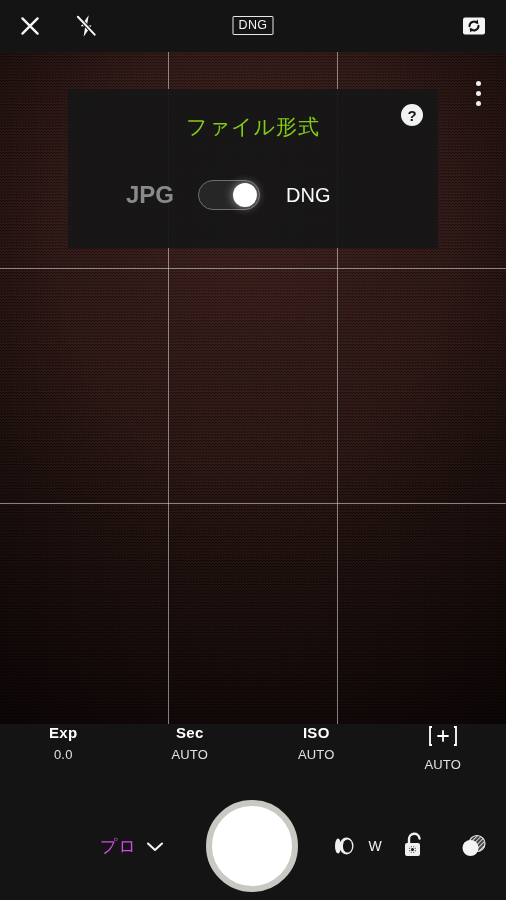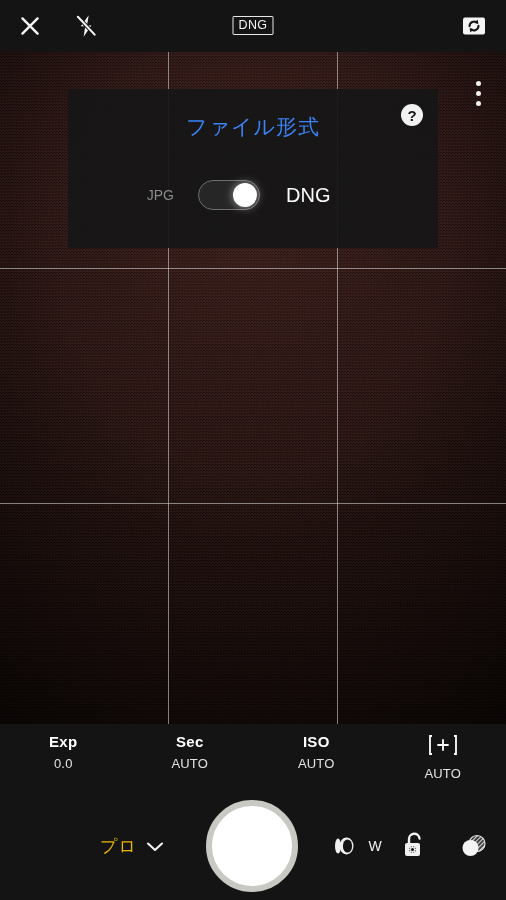--- a/index.html
+++ b/index.html
@@ -118,21 +118,21 @@
     position: absolute;
     left: 68px; top: 89px;
     width: 370px; height: 159px;
     background: rgba(22,22,22,0.94);
     z-index: 20;
   }
   #dialog-title {
     position: absolute;
     left: 0; right: 0; top: 24px;
     text-align: center;
-    color: #3b82f6;
+    color: #84cc16;
     font-size: 21px;
     letter-spacing: 1px;
   }
   #help-btn {
     position: absolute;
     right: 10px; top: 10px;
     width: 32px; height: 32px;
     display: flex; align-items: center; justify-content: center;
   }
   .help-circle {
@@ -149,23 +149,24 @@
     position: absolute;
     left: 0; right: 0; top: 87px;
     height: 38px;
     display: flex;
     align-items: center;
   }
   #label-jpg {
     width: 116px;
     text-align: right;
     color: #8a8a8a;
-    font-size: 14px;
+    font-size: 24px;
     padding-right: 10px;
     box-sizing: border-box;
+    font-weight: bold;
   }
   #format-toggle {
     width: 62px;
     height: 30px;
     margin: 0 14px;
     border-radius: 16px;
     background: #262626;
     border: 1px solid #6f6f6f;
     position: relative;
     box-sizing: border-box;
@@ -198,21 +199,20 @@
     align-items: flex-start;
     z-index: 25;
   }
   .pro-item {
     flex: 1;
     height: 68px;
     position: relative;
     display: flex;
     flex-direction: column;
     align-items: center;
-    padding-top: 9px;
     box-sizing: border-box;
   }
   .pro-key {
     color: #ffffff;
     font-size: 15px;
     font-weight: bold;
     line-height: 17px;
     letter-spacing: .3px;
   }
   .pro-val {
@@ -259,21 +259,21 @@
     z-index: 25;
   }
   #mode-selector {
     position: absolute;
     left: 100px; top: 50%;
     transform: translateY(-50%);
     display: flex;
     align-items: center;
     gap: 9px;
   }
-  #mode-label { color: #eab308; font-size: 17px; letter-spacing: 1px; }
+  #mode-label { color: #d946ef; font-size: 17px; letter-spacing: 1px; }
   #shutter-btn {
     position: absolute;
     left: 252px; top: 50%;
     transform: translate(-50%, -50%);
     width: 92px; height: 92px;
     border-radius: 50%;
     background: #ffffff;
     border: 6px solid #c9c9c4;
     box-sizing: border-box;
   }

